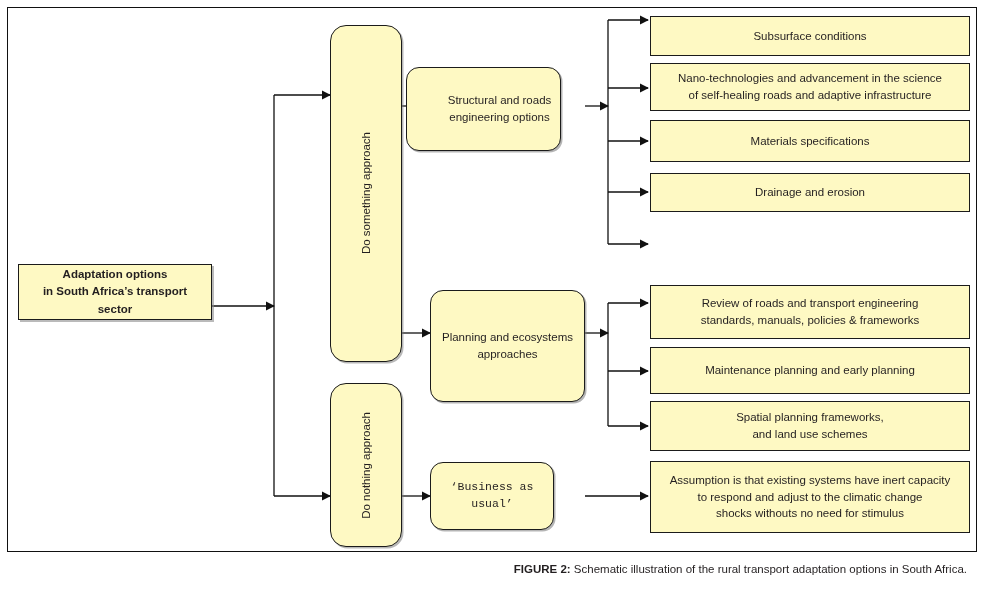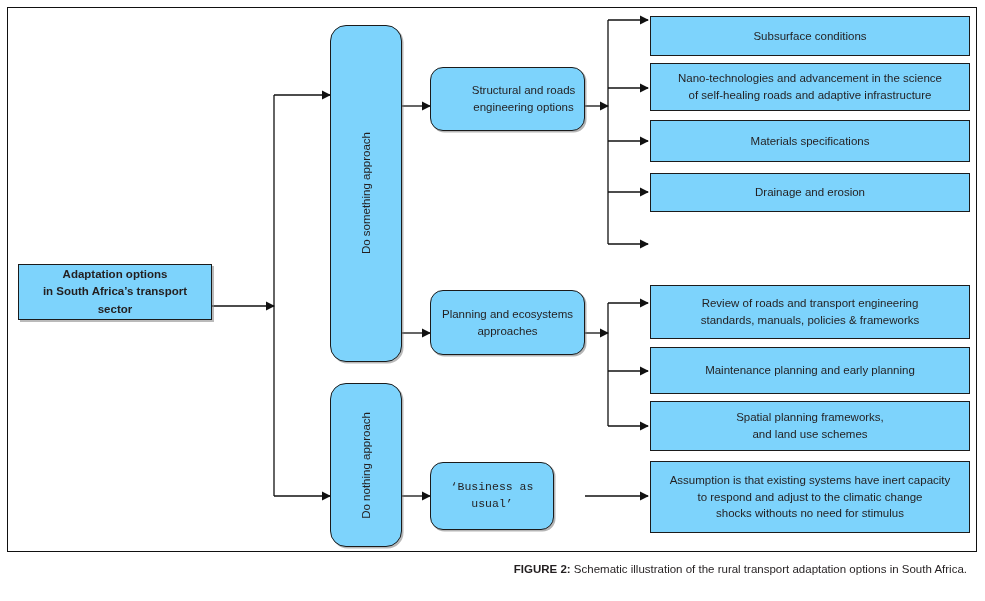--- a/index.html
+++ b/index.html
@@ -39,21 +39,21 @@
     pointer-events: none;
   }
   
   .node {
     position: absolute;
     box-sizing: border-box;
     display: flex;
     align-items: center;
     justify-content: center;
     text-align: center;
-    background: #7dd3fc;
+    background: #fef9c3;
     border: 1.2px solid #1b1b1b;
     font-size: 11.5px;
     line-height: 1.45;
     color: #231f20;
     padding: 2px 8px;
   }
   .node.rounded {
     border-radius: 13px;
     box-shadow: 1.5px 1.5px 0 rgba(120,120,120,0.55);
   }
@@ -151,26 +151,26 @@
   </div>
 
   <div class="node pill vertical" style="left:330px; top:25px; width:72px; height:337px;">
     <span class="vtext">Do something approach</span>
   </div>
 
   <div class="node pill vertical" style="left:330px; top:383px; width:72px; height:164px;">
     <span class="vtext">Do nothing approach</span>
   </div>
 
-  <div class="node rounded" style="left:430px; top:67px; width:155px; height:64px;padding-left:40px;">
+  <div class="node rounded" style="left:406px; top:67px; width:155px; height:84px;padding-left:40px;">
     <span class="nodetext">Structural and roads
 engineering options</span>
   </div>
 
-  <div class="node rounded" style="left:430px; top:290px; width:155px; height:65px;">
+  <div class="node rounded" style="left:430px; top:290px; width:155px; height:112px;">
     <span class="nodetext">Planning and ecosystems
 approaches</span>
   </div>
 
   <div class="node rounded" style="left:430px; top:462px; width:124px; height:68px;font-family:Liberation Mono, monospace;">
     <span class="nodetext">‘Business as usual’</span>
   </div>
 
   <div class="node leaf" style="left:650px; top:16px; width:320px; height:40px;">
     <span class="nodetext">Subsurface conditions</span>

